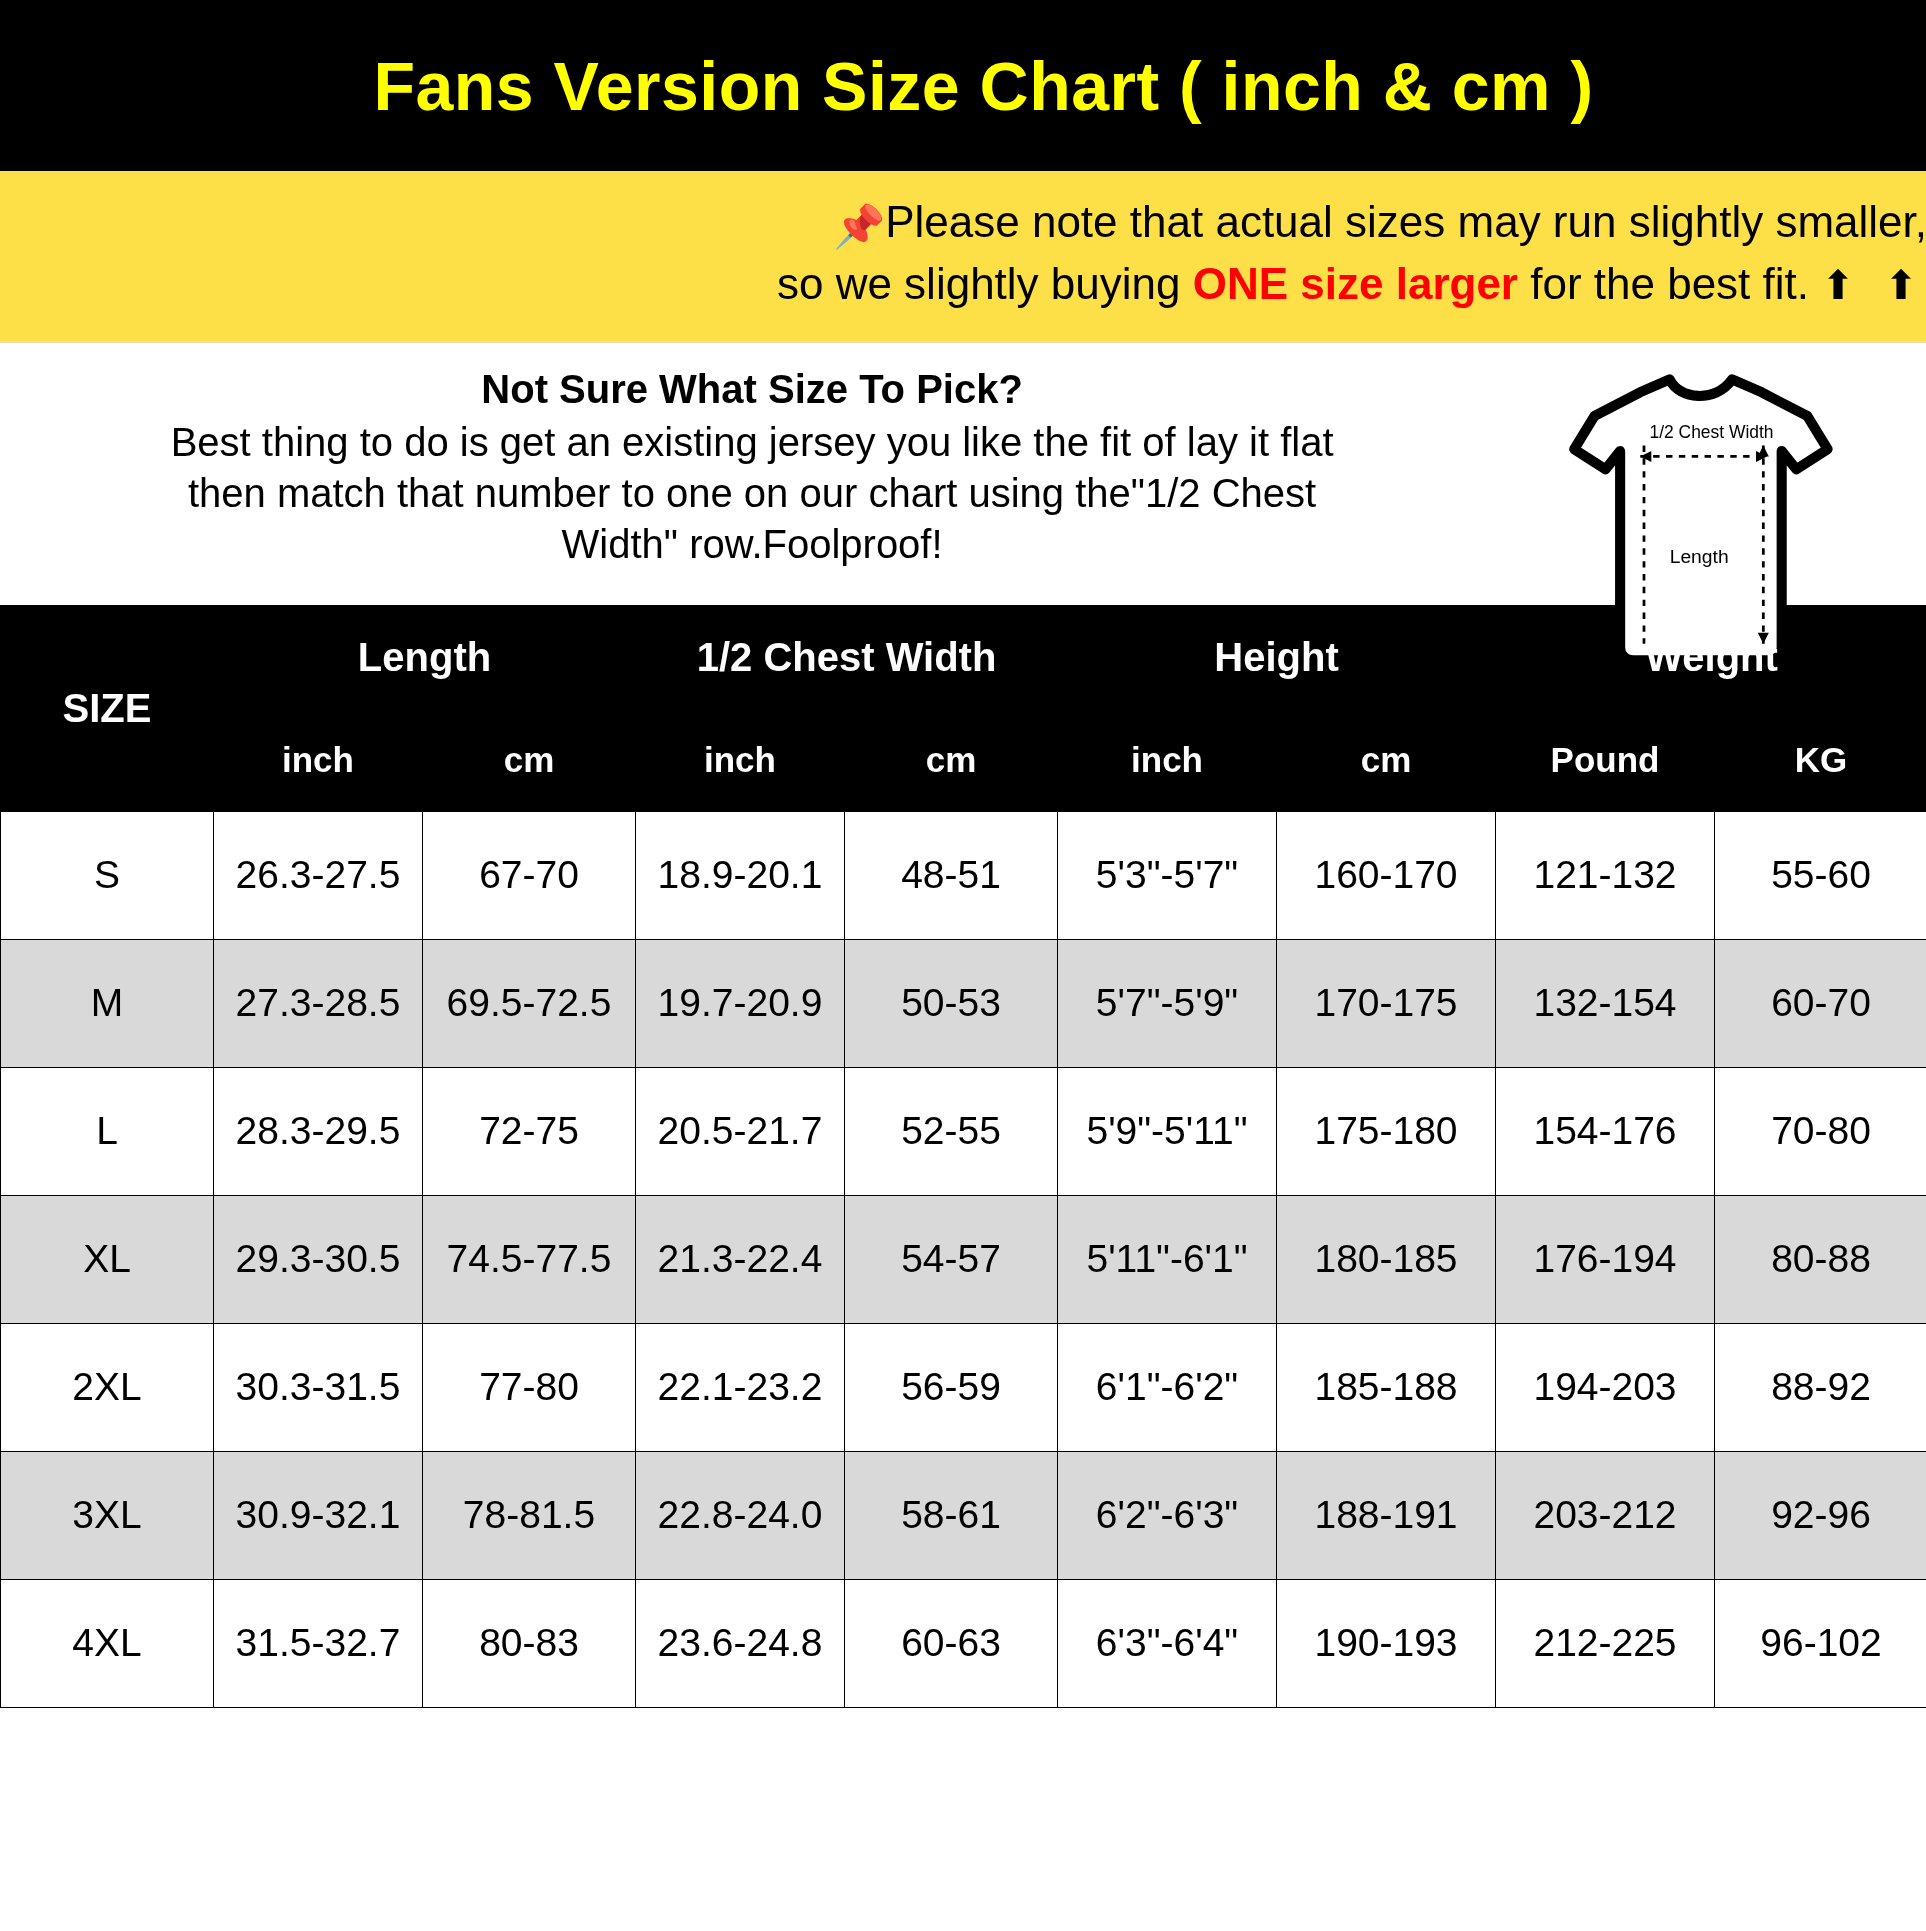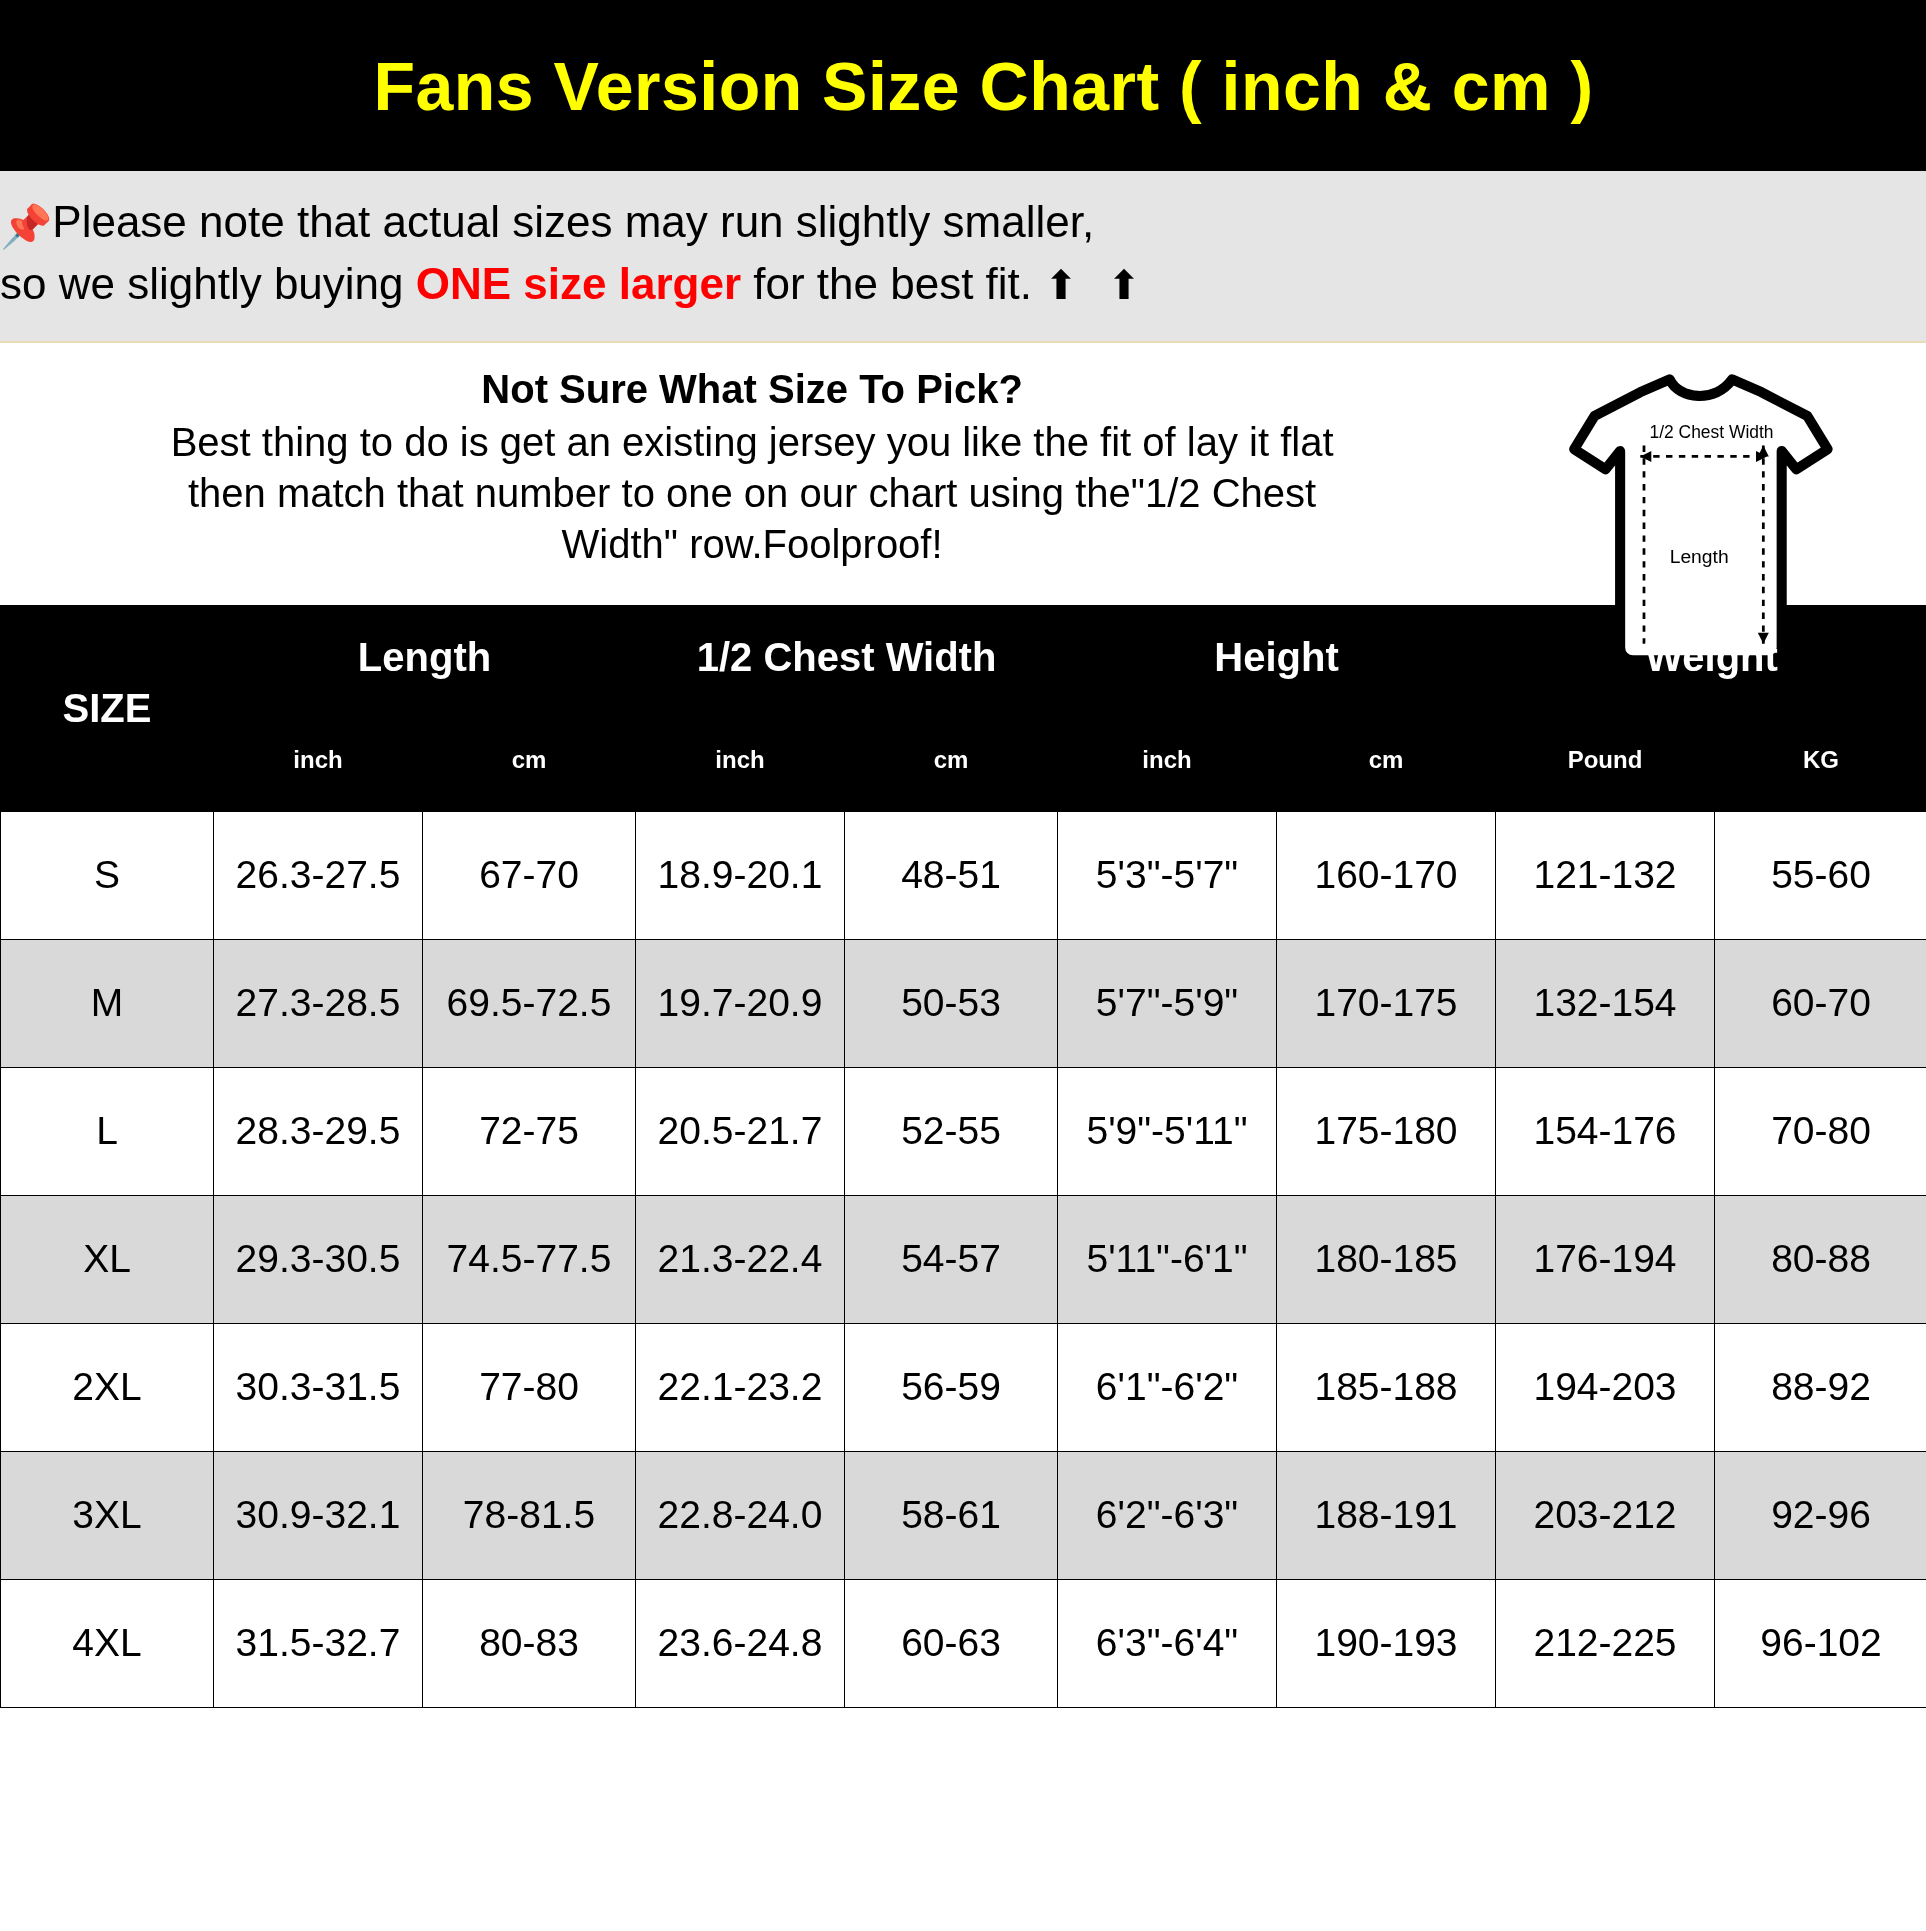--- a/index.html
+++ b/index.html
@@ -34,23 +34,23 @@
     color: #ffff00;
     font-size: 68px;
     font-weight: bold;
     letter-spacing: 0.5px;
     text-align: center;
     font-family: "Liberation Sans", sans-serif;
   }
 
   
   .note-band {
-    background: #e5e5e5;
+    background: #fde047;
     padding: 22px 0 27.5px 0;
-    text-align: left;
+    text-align: right;
     border-bottom: 2.8px solid #e9dcb6;
   }
   .note-line {
     font-size: 44px;
     line-height: 1.33;
     font-weight: normal;
     color: #000;
     white-space: nowrap;
   }
   .pin {
@@ -114,21 +114,21 @@
   thead th {
     background: #000000;
     color: #ffffff;
     font-weight: bold;
   }
   th.group {
     font-size: 40px;
     height: 101px;
   }
   th.unit {
-    font-size: 24px;
+    font-size: 35px;
     height: 99px;
   }
   th.size-head {
     font-size: 40px;
   }
   tbody td {
     font-size: 39px;
     height: 125px;
     background: #ffffff;
   }

